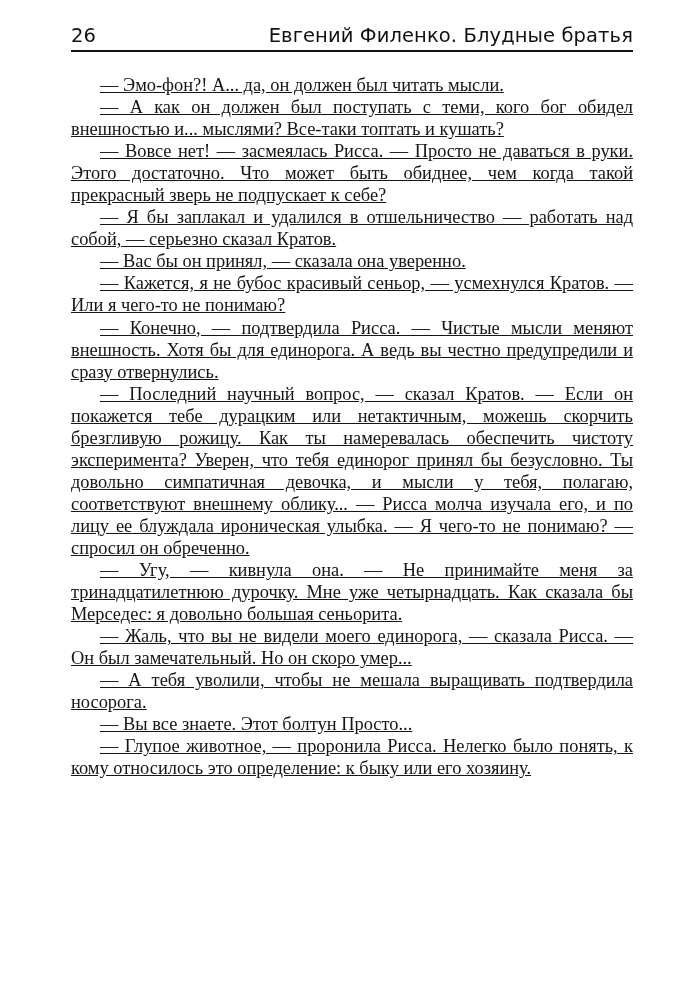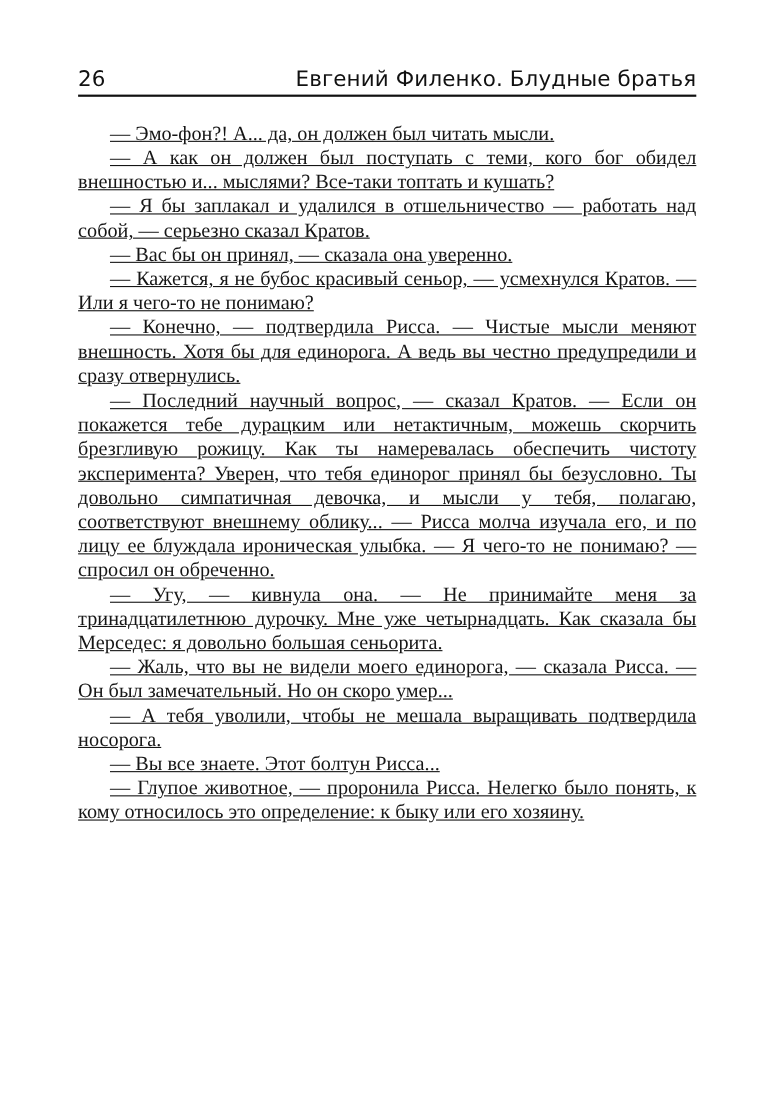--- a/index.html
+++ b/index.html
@@ -24,21 +24,20 @@
       display: flex;
       justify-content: space-between;
       align-items: flex-end;
       font-family: "DejaVu Sans", sans-serif;
       font-size: 19.5px;
       line-height: 24px;
       color: #111;
       padding-bottom: 2px;
       border-bottom: 2px solid #111;
       letter-spacing: 0.1px;
-      margin-top: 36px;
     }
     .running-head .folio {
       font-weight: normal;
     }
     .running-head .title {
       font-weight: normal;
     }
     .body-text {
       margin-top: 22px;
       font-family: "Liberation Serif", serif;
@@ -59,24 +58,25 @@
 
 <div class="page">
   <div class="running-head">
     <span class="folio">26</span>
     <span class="title">Евгений Филенко. Блудные братья</span>
   </div>
 
   <div class="body-text">
     <p>— Эмо-фон?! А... да, он должен был читать мысли.</p>
     <p>— А как он должен был поступать с теми, кого бог обидел внешностью и... мыслями? Все-таки топтать и кушать?</p>
+    <p>— Вовсе нет! — засмеялась Рисса. — Просто не даваться в руки. Этого достаточно. Что может быть обиднее, чем когда такой прекрасный зверь не подпускает к себе?</p>
     <p>— Я бы заплакал и удалился в отшельничество — работать над собой, — серьезно сказал Кратов.</p>
     <p>— Вас бы он принял, — сказала она уверенно.</p>
     <p>— Кажется, я не бубос красивый сеньор, — усмехнулся Кратов. — Или я чего-то не понимаю?</p>
     <p>— Конечно, — подтвердила Рисса. — Чистые мысли меняют внешность. Хотя бы для единорога. А ведь вы честно предупредили и сразу отвернулись.</p>
     <p>— Последний научный вопрос, — сказал Кратов. — Если он покажется тебе дурацким или нетактичным, можешь скорчить брезгливую рожицу. Как ты намеревалась обеспечить чистоту эксперимента? Уверен, что тебя единорог принял бы безусловно. Ты довольно симпатичная девочка, и мысли у тебя, полагаю, соответствуют внешнему облику... — Рисса молча изучала его, и по лицу ее блуждала ироническая улыбка. — Я чего-то не понимаю? — спросил он обреченно.</p>
     <p>— Угу, — кивнула она. — Не принимайте меня за тринадцатилетнюю дурочку. Мне уже четырнадцать. Как сказала бы Мерседес: я довольно большая сеньорита.</p>
     <p>— Жаль, что вы не видели моего единорога, — сказала Рисса. — Он был замечательный. Но он скоро умер...</p>
     <p>— А тебя уволили, чтобы не мешала выращивать подтвердила носорога.</p>
-    <p>— Вы все знаете. Этот болтун Рисса...</p>
+    <p>— Вы все знаете. Этот болтун Просто...</p>
     <p>— Глупое животное, — проронила Рисса. Нелегко было понять, к кому относилось это определение: к быку или его хозяину.</p>
   </div>
 </div>
 
 </body></html>

